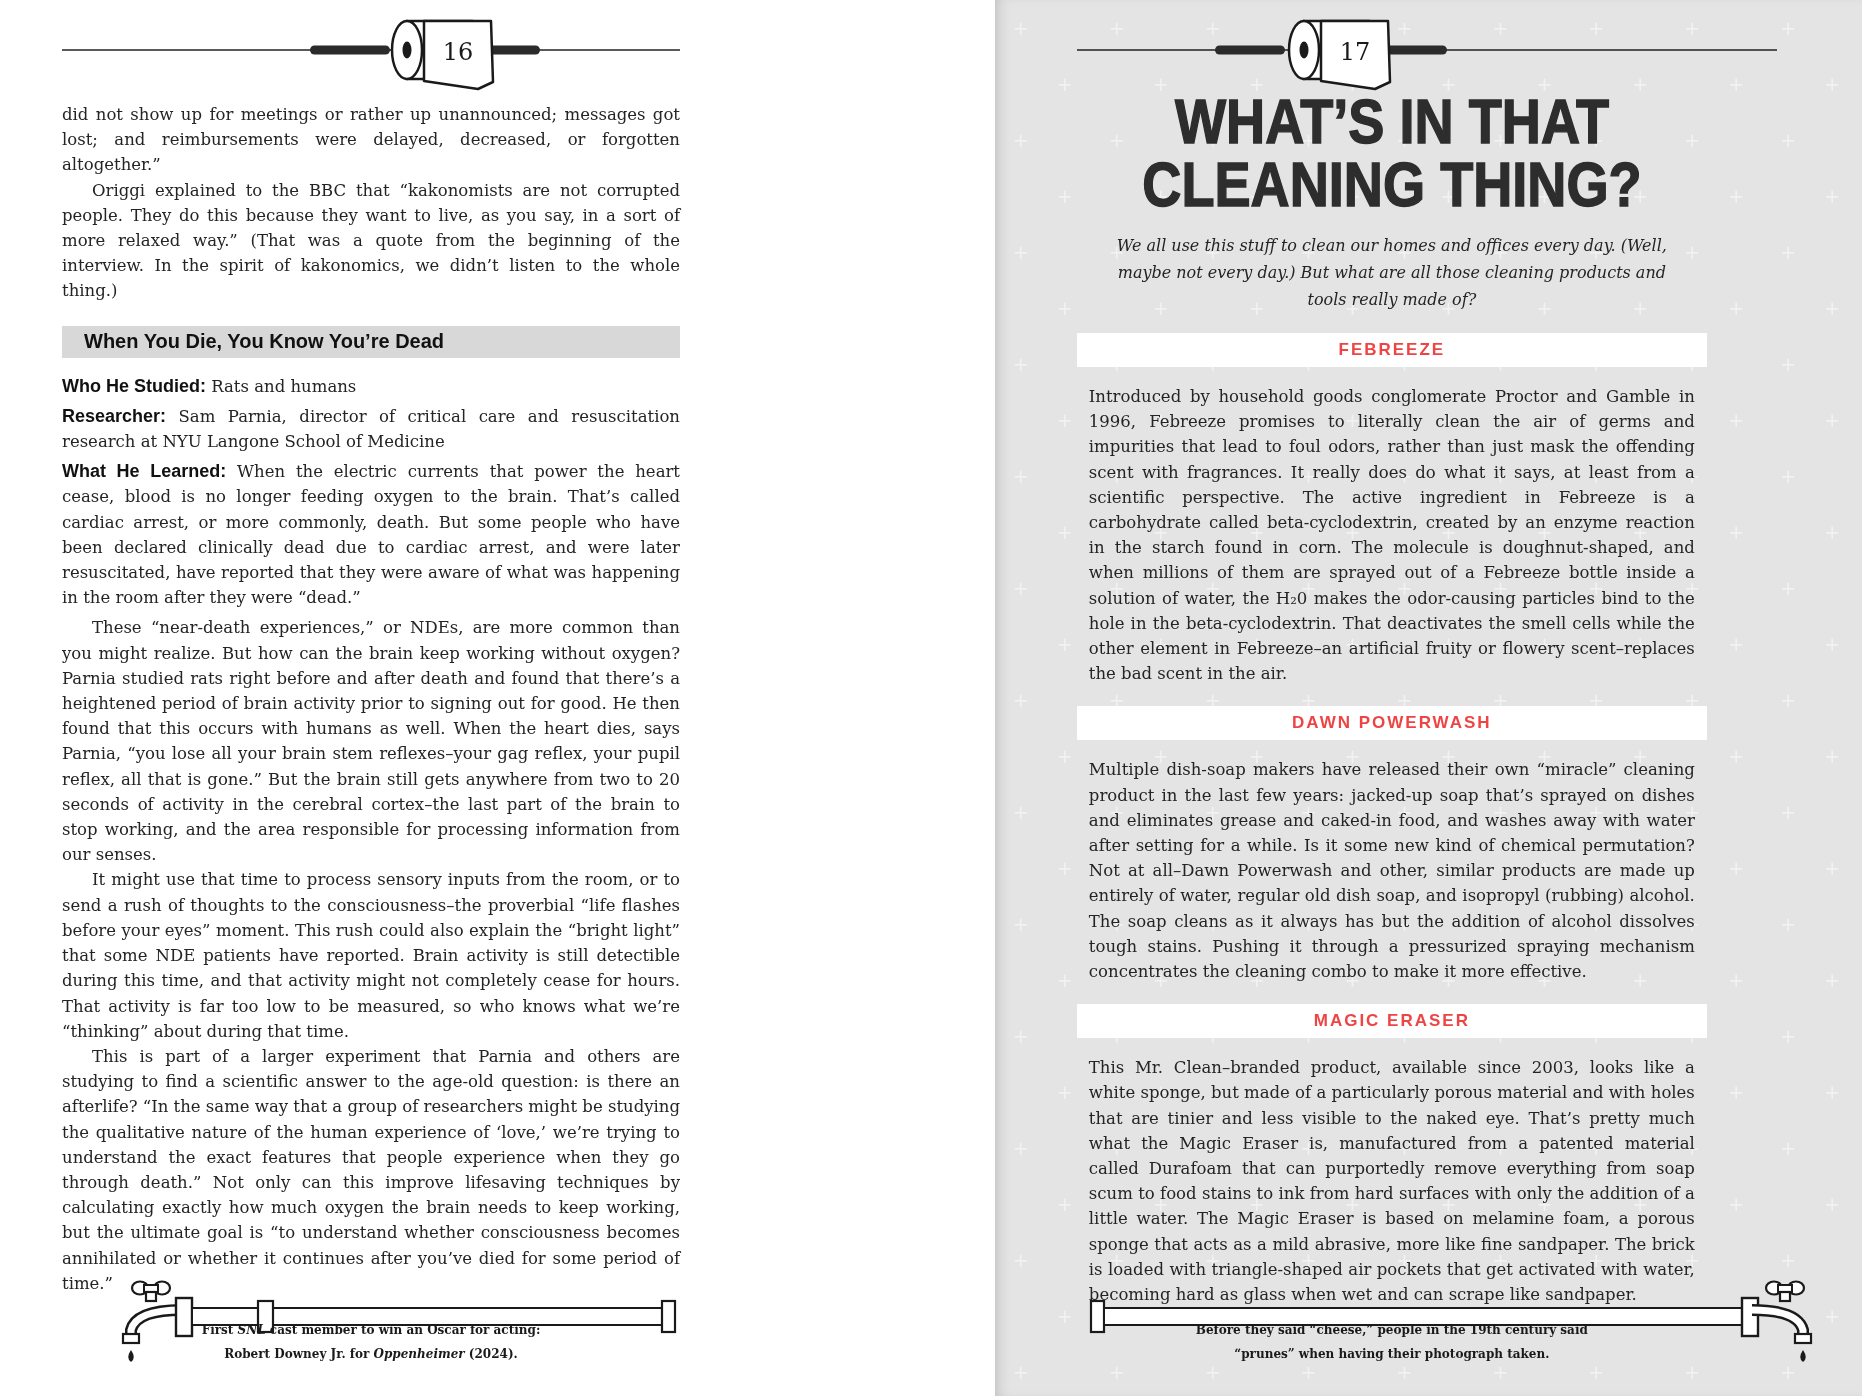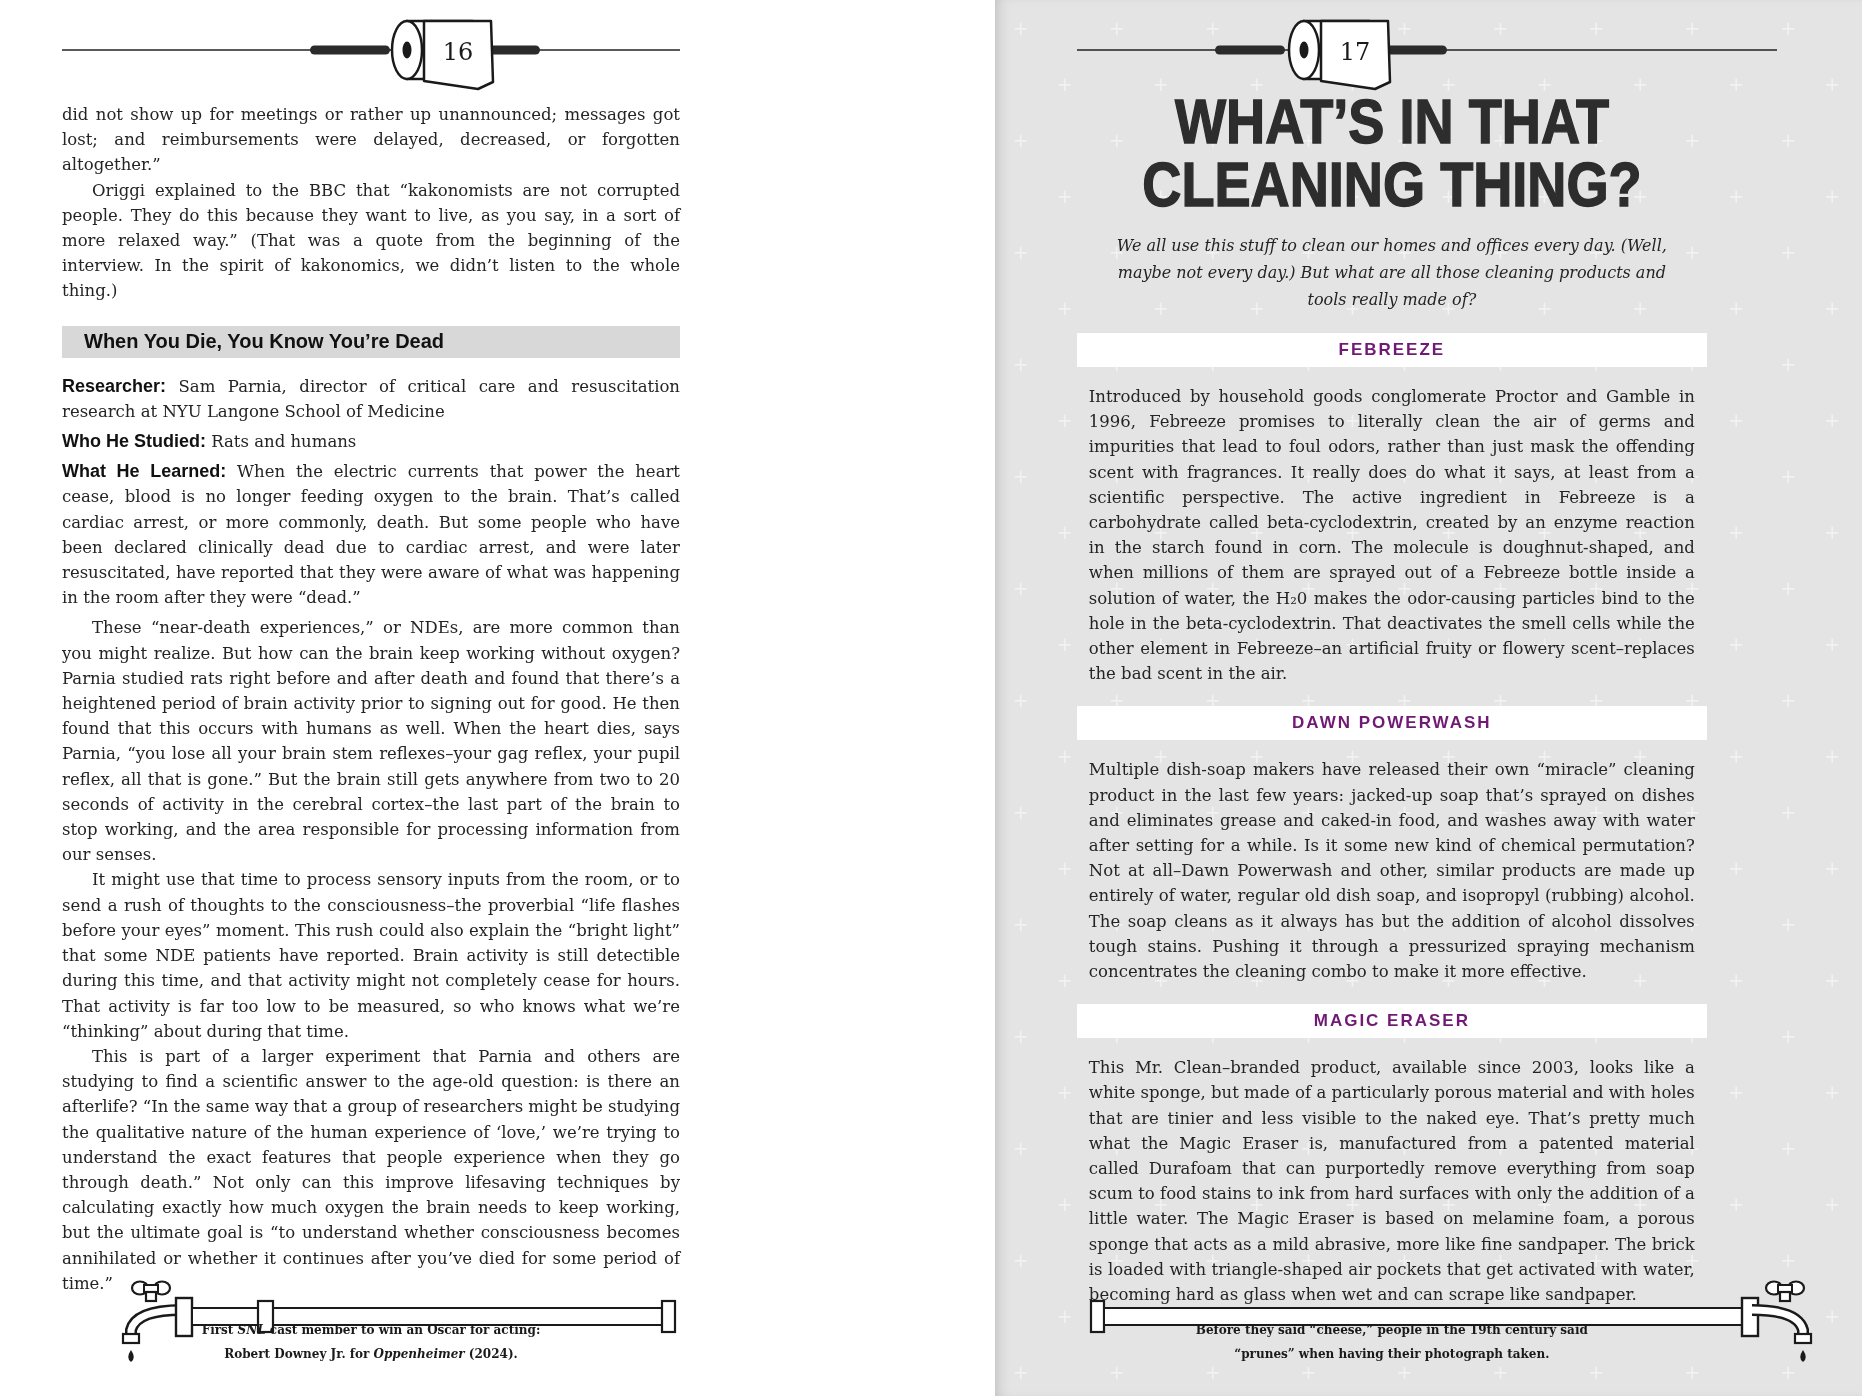--- a/index.html
+++ b/index.html
@@ -22,21 +22,21 @@
   p.indent { text-indent:30px; }
   .section-bar { background:#d8d8d8; margin:22px 0 16px; padding:4px 22px 5px; }
   .section-bar span { font-family:"Liberation Sans", sans-serif; font-weight:bold; font-size:20px; color:#111; }
   p.field { margin:0 0 5px; }
   p.field b { font-family:"Liberation Sans", sans-serif; font-size:18px; color:#111; }
   .title { font-family:"Liberation Sans", sans-serif; font-weight:bold; font-size:57px; line-height:63px;
     text-align:center; color:#2d2d2d; margin:7px 0 16px; }
   .title span { display:block; transform:scale(.95,1.1); -webkit-text-stroke:1.3px #2d2d2d; }
   .subtitle { font-style:italic; text-align:center; font-size:16px; line-height:27px; margin:0 auto 2px; max-width:570px; color:#242424; }
   .white-bar { background:#ffffff; margin:20px 0 17px; height:34px; line-height:34px; text-align:center; }
-  .white-bar span { font-family:"Liberation Sans", sans-serif; font-weight:bold; font-size:17px; letter-spacing:2px; color:#701a75; }
+  .white-bar span { font-family:"Liberation Sans", sans-serif; font-weight:bold; font-size:17px; letter-spacing:2px; color:#ef4444; }
   .right-content p.serif { margin:0 12px; }
   .pipe { position:absolute; top:1272px; }
   .pipe-left { left:62px; }
   .pipe-right { left:92px; }
   .footer-text { position:absolute; top:1318px; text-align:center; font-family:"DejaVu Serif", serif;
     font-weight:bold; font-size:12px; line-height:24px; color:#1a1a1a; }
   .footer-text-left { left:62px; width:618px; }
   .footer-text-right { left:82px; width:630px; }
   .footer-text i { font-weight:bold; }
   svg text.pagenum { font-family:"DejaVu Serif", serif; font-size:24px; fill:#1a1a1a; }
@@ -60,22 +60,22 @@
     </svg>
 
     <div class="left-content">
       <p class="serif">did not show up for meetings or rather up unannounced; messages got lost; and reimbursements were delayed, decreased, or forgotten altogether.”</p>
       <p class="serif indent">Origgi explained to the BBC that “kakonomists are not corrupted people. They do this because they want to live, as you say, in a sort of more relaxed way.” (That was a quote from the beginning of the interview. In the spirit of kakonomics, we didn’t listen to the whole thing.)</p>
 
       <div class="section-bar">
         <span>When You Die, You Know You’re Dead</span>
       </div>
 
+      <p class="serif field"><b>Who He Studied:</b><span> Rats and humans</span></p>
       <p class="serif field"><b>Researcher:</b><span> Sam Parnia, director of critical care and resuscitation research at NYU Langone School of Medicine</span></p>
-      <p class="serif field"><b>Who He Studied:</b><span> Rats and humans</span></p>
       <p class="serif field"><b>What He Learned:</b><span> When the electric currents that power the heart cease, blood is no longer feeding oxygen to the brain. That’s called cardiac arrest, or more commonly, death. But some people who have been declared clinically dead due to cardiac arrest, and were later resuscitated, have reported that they were aware of what was happening in the room after they were “dead.”</span></p>
 
       <p class="serif indent">These “near-death experiences,” or NDEs, are more common than you might realize. But how can the brain keep working without oxygen? Parnia studied rats right before and after death and found that there’s a heightened period of brain activity prior to signing out for good. He then found that this occurs with humans as well. When the heart dies, says Parnia, “you lose all your brain stem reflexes–your gag reflex, your pupil reflex, all that is gone.” But the brain still gets anywhere from two to 20 seconds of activity in the cerebral cortex–the last part of the brain to stop working, and the area responsible for processing information from our senses.</p>
       <p class="serif indent">It might use that time to process sensory inputs from the room, or to send a rush of thoughts to the consciousness–the proverbial “life flashes before your eyes” moment. This rush could also explain the “bright light” that some NDE patients have reported. Brain activity is still detectible during this time, and that activity might not completely cease for hours. That activity is far too low to be measured, so who knows what we’re “thinking” about during that time.</p>
       <p class="serif indent">This is part of a larger experiment that Parnia and others are studying to find a scientific answer to the age-old question: is there an afterlife? “In the same way that a group of researchers might be studying the qualitative nature of the human experience of ‘love,’ we’re trying to understand the exact features that people experience when they go through death.” Not only can this improve lifesaving techniques by calculating exactly how much oxygen the brain needs to keep working, but the ultimate goal is “to understand whether consciousness becomes annihilated or whether it continues after you’ve died for some period of time.”</p>
     </div>
 
     <svg class="pipe pipe-left" width="620" height="92" viewBox="0 0 620 92">
 
       <ellipse cx="78" cy="16" rx="8" ry="6.5" fill="#fff" stroke="#1a1a1a" stroke-width="2.2"></ellipse>

